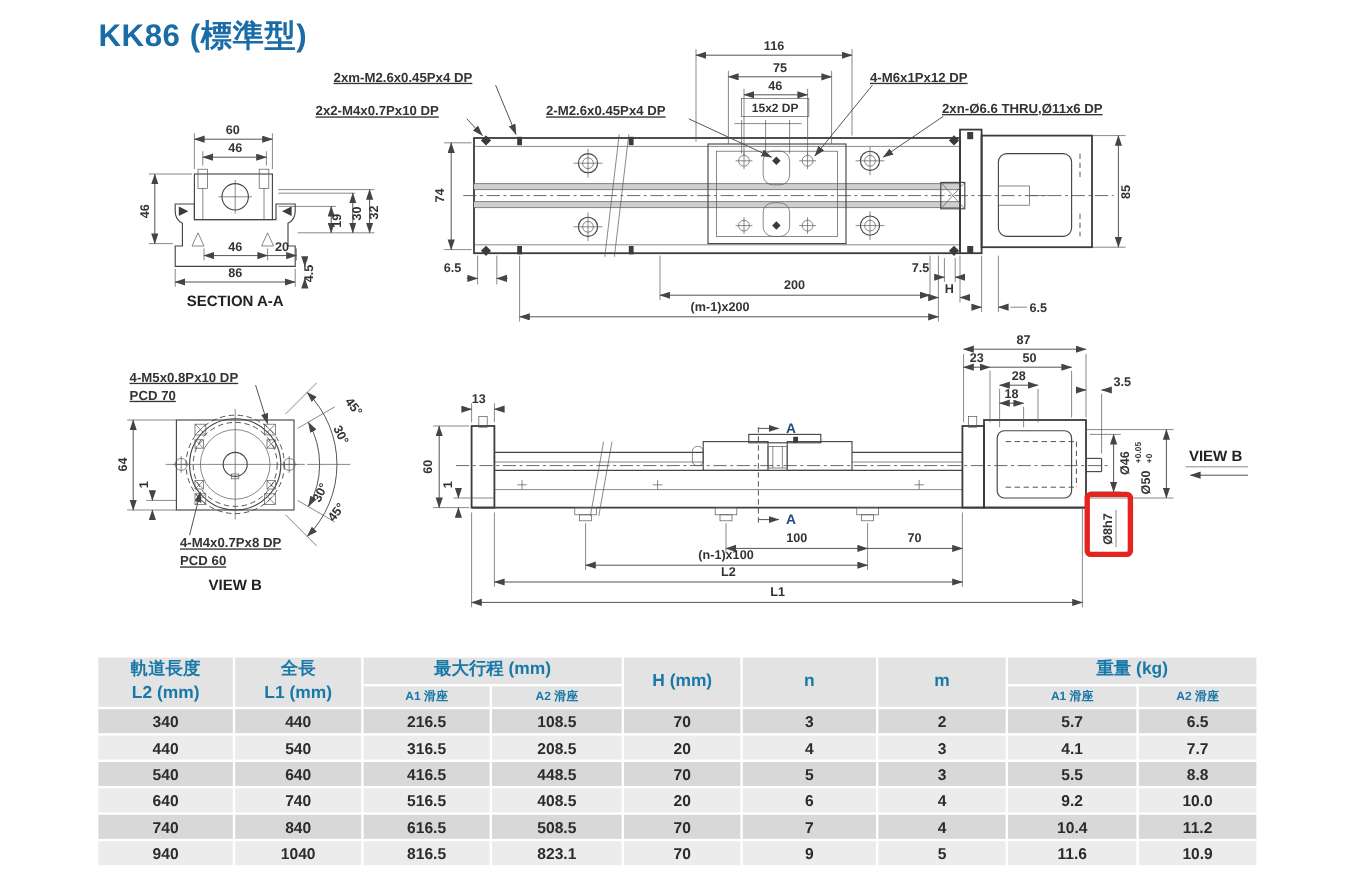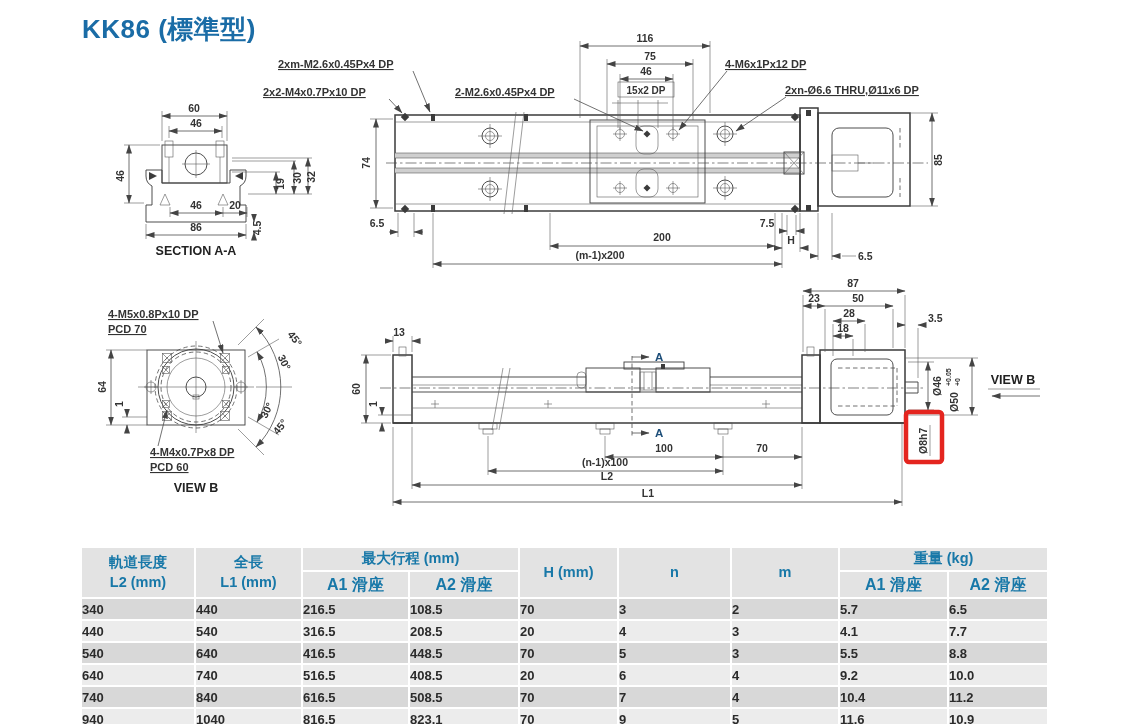--- a/index.html
+++ b/index.html
@@ -20,22 +20,22 @@
   .t  {font:bold 10.5px "Liberation Sans","DejaVu Sans",sans-serif;fill:#333;text-anchor:middle}
   .ts {font:bold 10.5px "Liberation Sans","DejaVu Sans",sans-serif;fill:#333;text-anchor:start}
   .tsm{font:bold 7px "Liberation Sans","DejaVu Sans",sans-serif;fill:#333;text-anchor:start}
   .tc {font:bold 11px "Liberation Sans","DejaVu Sans",sans-serif;fill:#333;text-anchor:start;text-decoration:underline}
   .tv {font:bold 12.5px "Liberation Sans","DejaVu Sans",sans-serif;fill:#222;text-anchor:middle}
   .ta {font:bold 11.5px "Liberation Sans","DejaVu Sans",sans-serif;fill:#1d4e79;text-anchor:start}
   
   .tbl{position:absolute;left:80px;top:546px;width:967px;border-collapse:collapse;table-layout:fixed;}
   .tbl th{background:#e3e3e3;color:#1878a8;font-weight:bold;font-size:14.5px;
           border:2px solid #fff;text-align:center;padding:1px 0;line-height:1.35;}
-  .tbl th.sub{font-size:16px;padding:2px 0;}
-  .tbl td{font-size:13px;font-weight:bold;color:#2b2b2b;text-align:left;
+  .tbl th.sub{font-size:10px;padding:2px 0;}
+  .tbl td{font-size:13px;font-weight:bold;color:#2b2b2b;text-align:center;
           border:2px solid #fff;height:20px;padding:0;}
   .tbl tr.odd td{background:#d8d8d8;}
   .tbl tr.even td{background:#ececec;}
 </style>
 </head>
 <body>
 
 <div class="page">
 
   <div class="title">KK86 (標準型)</div>

